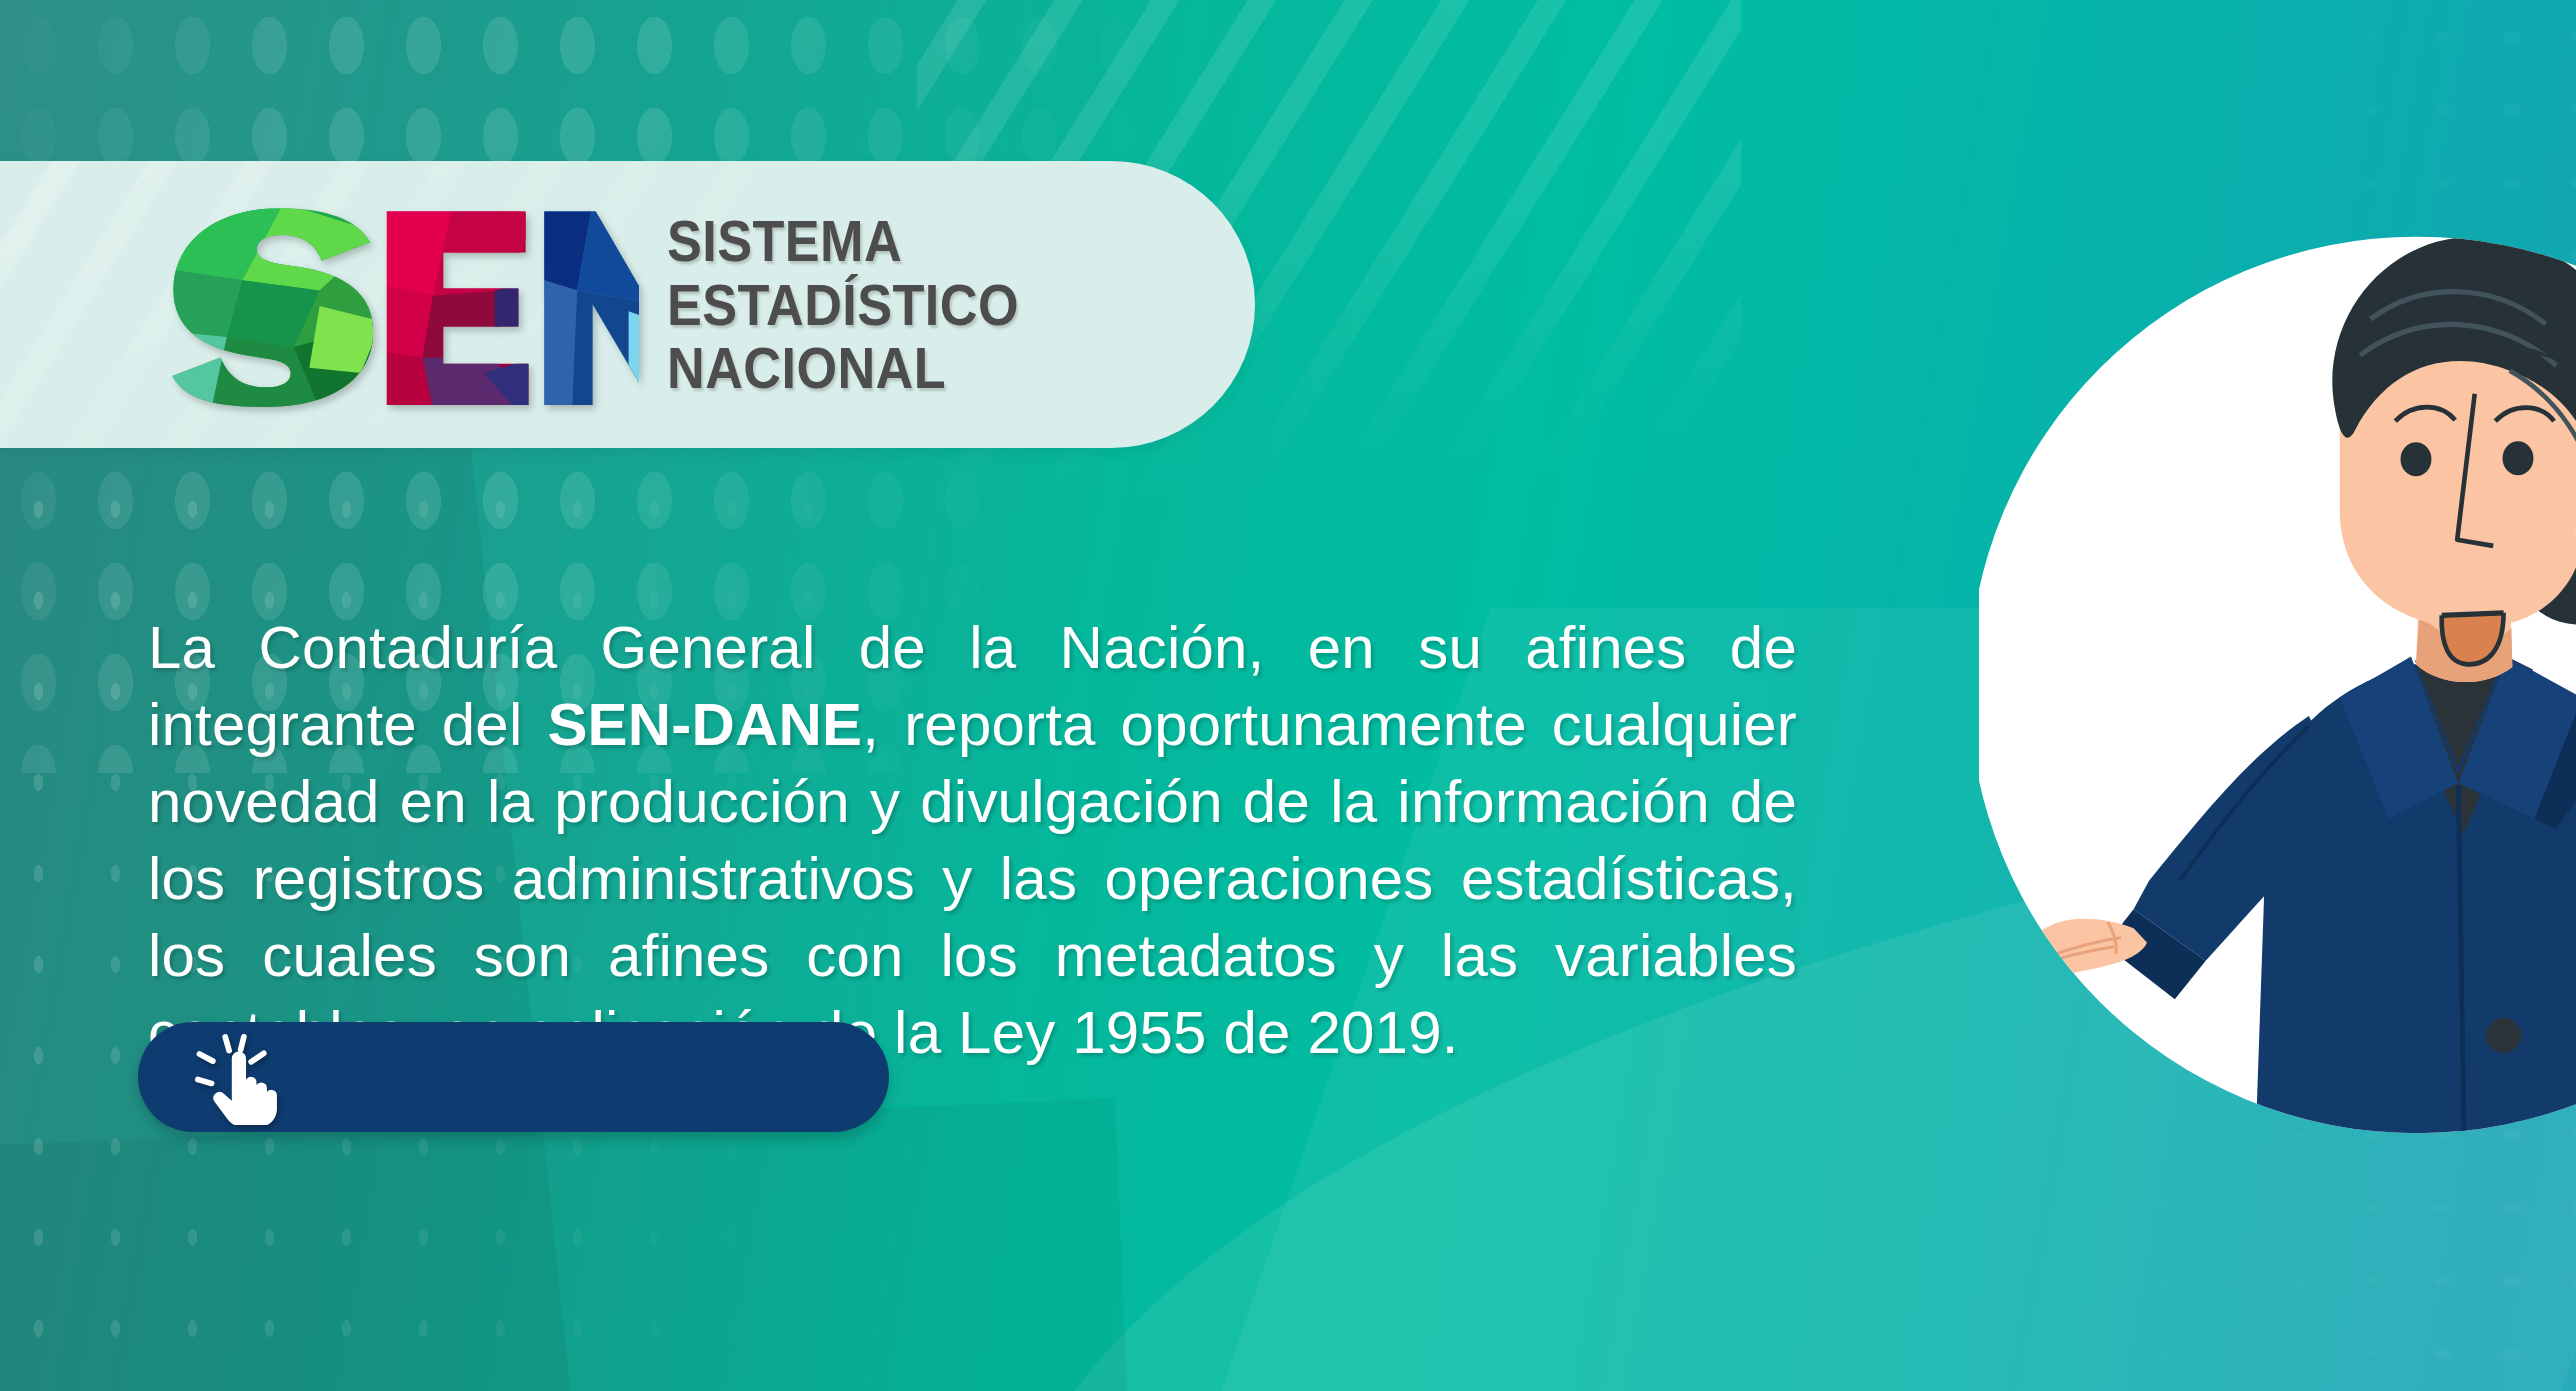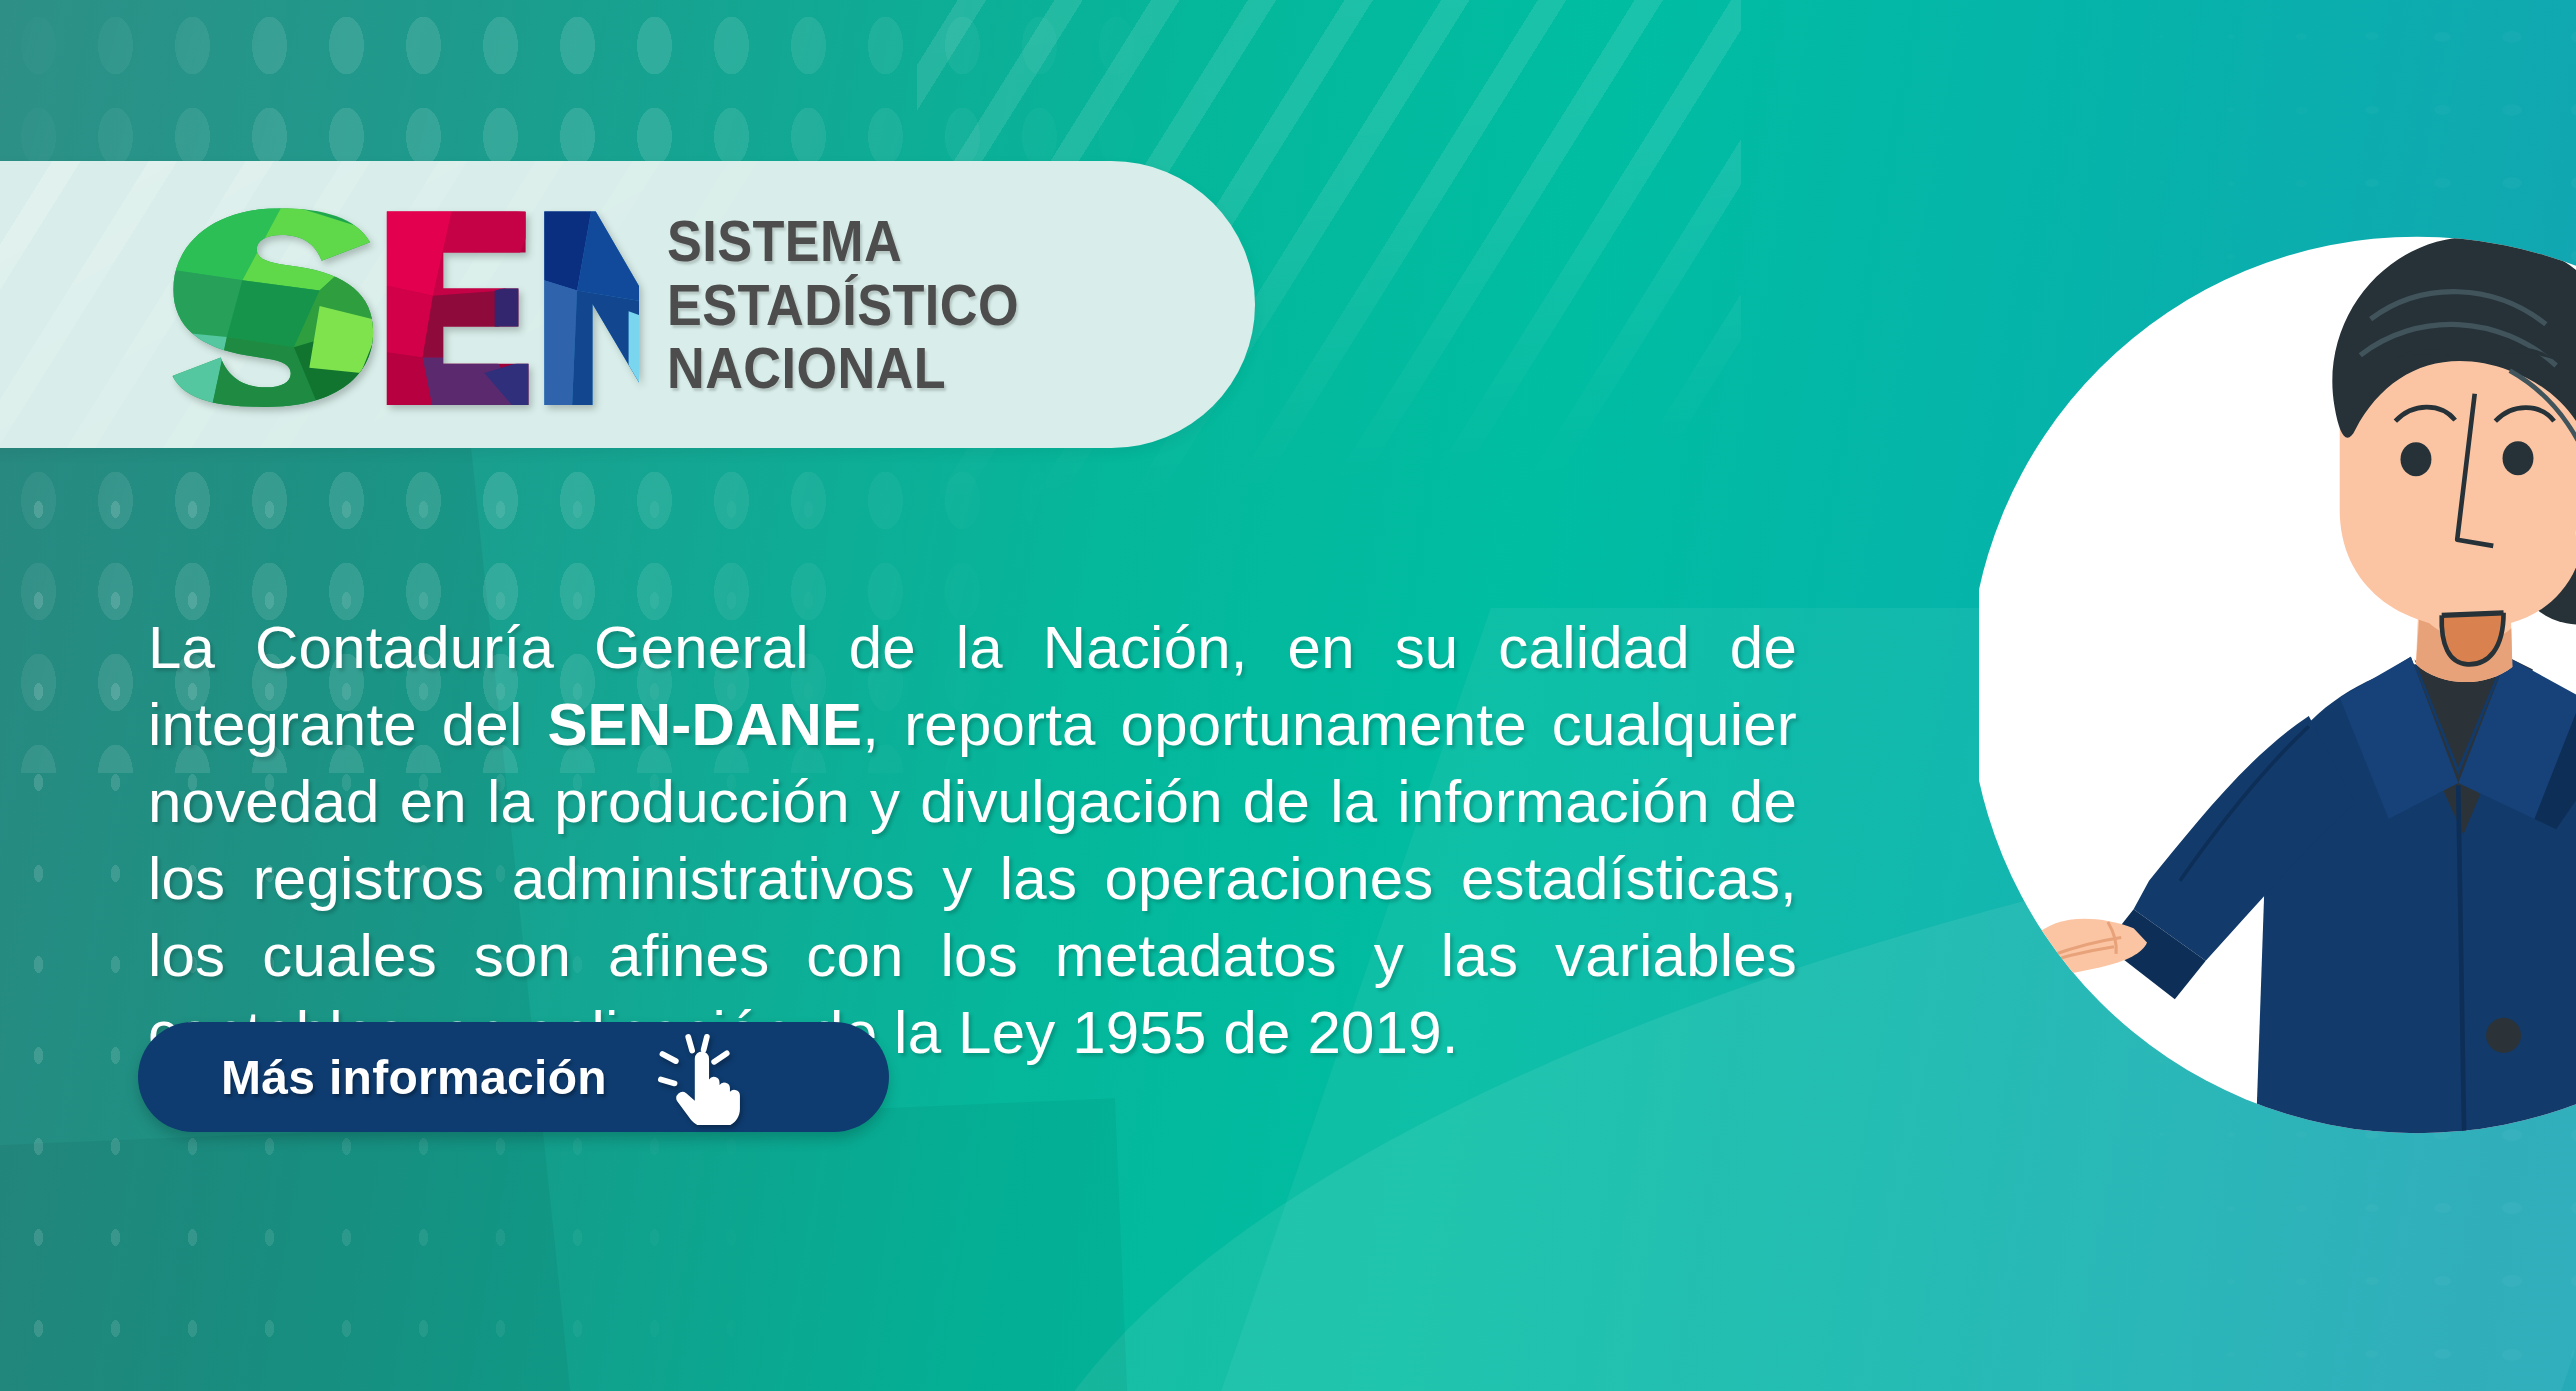--- a/index.html
+++ b/index.html
@@ -365,25 +365,24 @@
     </svg>
 
     <div class="sen-words">
       <div>SISTEMA</div>
       <div>ESTADÍSTICO</div>
       <div>NACIONAL</div>
     </div>
   </div>
 
   <p class="body-copy">
-    <span>La Contaduría General de la Nación, en su calidad de integrante del </span><b>SEN-DANE</b><span>, reporta oportunamente cualquier novedad en la producción y divulgación de la información de los registros administrativos y las operaciones estadísticas, los cuales son afines con los metadatos y las variables contables, en aplicación de la Ley 1955 de 2019.</span>
+    <span>La Contaduría General de la Nación, en su afines de integrante del </span><b>SEN-DANE</b><span>, reporta oportunamente cualquier novedad en la producción y divulgación de la información de los registros administrativos y las operaciones estadísticas, los cuales son afines con los metadatos y las variables contables, en aplicación de la Ley 1955 de 2019.</span>
   </p>
 
   <button class="cta">
-    <span class="cta-label">Más información</span>
     <svg class="cta-icon" width="95" height="95" viewBox="0 0 100 100">
       <g fill="#ffffff">
 
         <rect x="36" y="4" width="6" height="21" rx="3" transform="rotate(-16 39 14)"></rect>
         <rect x="52" y="4" width="6" height="20" rx="3" transform="rotate(14 55 14)"></rect>
         <rect x="14" y="18" width="6" height="22" rx="3" transform="rotate(-62 17 29)"></rect>
         <rect x="68" y="18" width="6" height="22" rx="3" transform="rotate(56 71 29)"></rect>
         <rect x="12" y="44" width="6" height="21" rx="3" transform="rotate(-74 15 54)"></rect>
 
         <path d="M44 30

